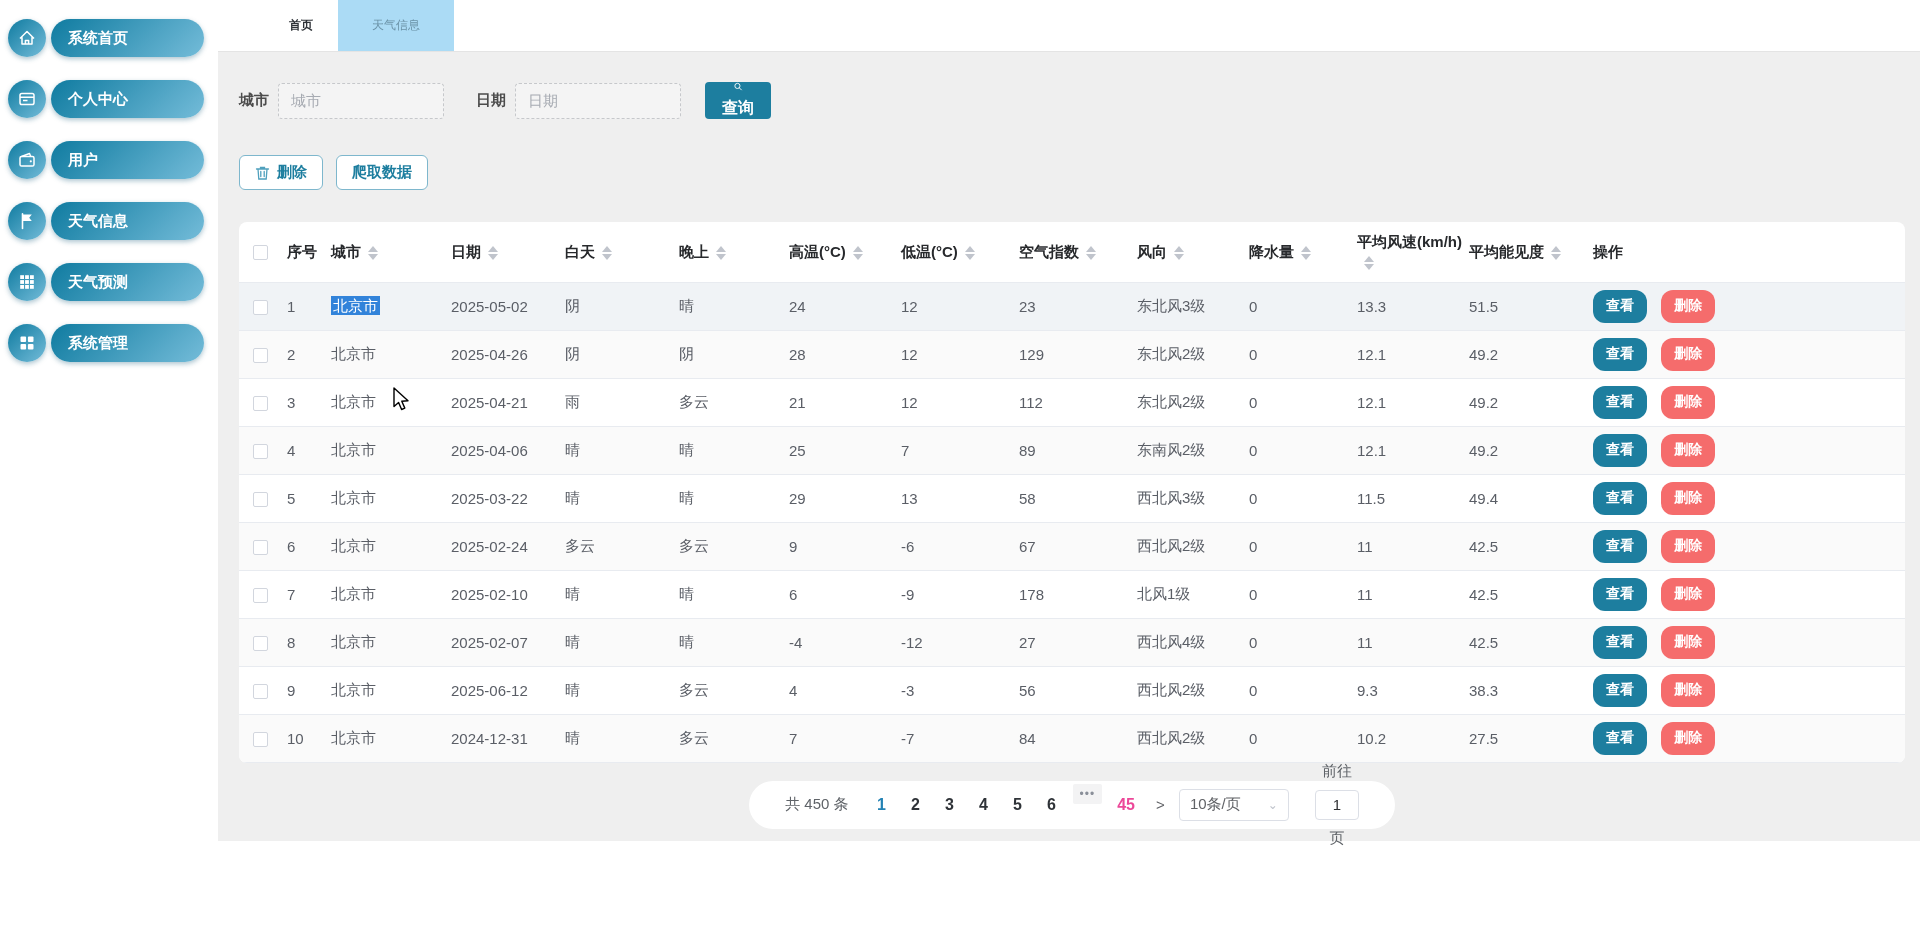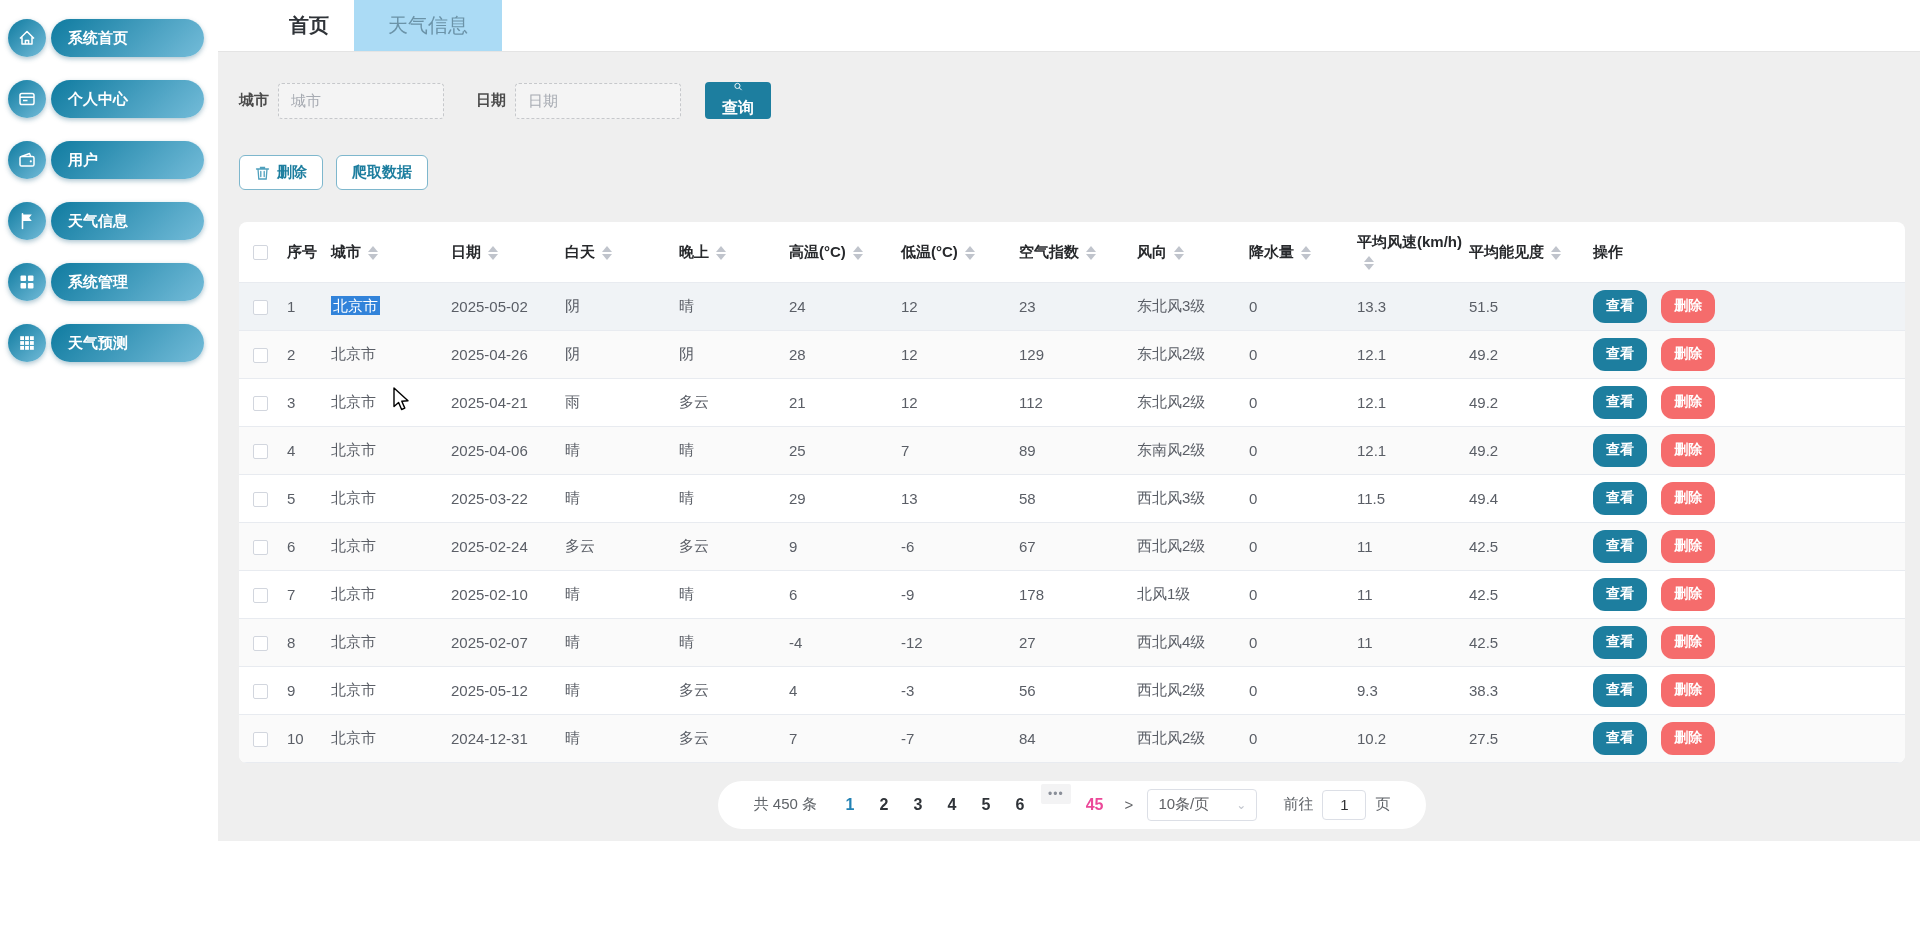--- a/index.html
+++ b/index.html
@@ -34,21 +34,21 @@
     background:linear-gradient(90deg,#1581aa 0%,#3db6ea 100%);
     display:flex; align-items:center; justify-content:space-between;
     padding:0 62px 0 4px;
   }
   .topbar h1 { margin:0; color:#fff; font-size:43px; font-weight:700; letter-spacing:2px; }
   .user { display:flex; align-items:center; gap:16px; cursor:pointer; }
   .avatar { width:46px; height:46px; border-radius:50%; overflow:hidden; background:#f3e7d8; }
   .caret-down { width:0; height:0; border-left:8px solid transparent; border-right:8px solid transparent; border-top:9px solid #c9ecfb; }
 
   .tabbar { height:52px; flex:none; background:#fff; display:flex; padding-left:46px; border-bottom:1px solid #e4e4e4; }
-  .tab { padding:0 25px; display:flex; align-items:center; font-size:20px; font-weight:700; color:#2f3338; cursor:pointer; }
+  .tab { padding:0 25px; display:flex; align-items:center; font-size:12px; font-weight:700; color:#2f3338; cursor:pointer; }
   .tab.active { background:#abdbf5; color:#6b93a8; font-weight:400; padding:0 34px; }
 
   .content { flex:1; background:#efefef; padding:30px 15px 12px 21px; }
 
   
   .search-row { display:flex; align-items:center; margin-bottom:36px; }
   .field-label { font-size:15px; font-weight:700; color:#4c4c4c; margin-right:9px; }
   .field-gap { margin-left:32px; }
   input.text {
     width:166px; height:36px; border:1px dashed #c6c8cb; border-radius:4px;
@@ -102,21 +102,21 @@
   .pg-num.active { color:#2382b4; }
   .pg-more { color:#8a8f99; font-size:12px; letter-spacing:1px; background:#f3f3f4; border-radius:2px; padding:3px 7px; position:relative; top:-11px; margin:0 4px; cursor:pointer; }
   .pg-last { min-width:40px; text-align:center; font-size:16px; font-weight:700; color:#ec4899; cursor:pointer; }
   .pg-next { color:#606266; font-size:15px; margin:0 14px 0 10px; cursor:pointer; }
   .pg-size {
     width:110px; height:32px; border:1px solid #dcdfe6; border-radius:4px; background:#fff;
     display:flex; align-items:center; justify-content:space-between; padding:0 10px;
     color:#606266; font-size:15px; margin-right:26px; cursor:pointer;
   }
   .pg-size .sel-caret { color:#c0c4cc; font-size:12px; }
-  .pg-goto { display:flex; align-items:center; gap:9px; color:#5f6368; font-size:15px; }
+  .pg-goto { display:flex; align-items:center; gap:9px; color:#5f6368; font-size:15px;flex-direction:column; }
   .pg-goto input {
     width:44px; height:30px; border:1px solid #dcdfe6; border-radius:4px; text-align:center;
     font-size:15px; color:#303133; outline:none; font-family:"Liberation Sans", sans-serif;
   }
 
   .mouse-cursor { position:absolute; left:391px; top:387px; z-index:99; pointer-events:none; }
 </style>
 </head>
 <body>
 
@@ -152,51 +152,51 @@
           <span class="nav-pill">用户</span>
         </div>
         <div class="nav-item">
           <span class="nav-icon">
             <svg width="20" height="20" viewBox="0 0 20 20">
               <path d="M5.5 2.8 V17.5" stroke="#fff" stroke-width="1.6" stroke-linecap="round"></path>
               <path d="M5.5 3.6 H14.8 L12.2 6.8 L14.8 10 H5.5 Z" fill="#fff"></path>
             </svg>
           </span>
           <span class="nav-pill">天气信息</span>
-        </div>
-        <div class="nav-item">
-          <span class="nav-icon">
-            <svg width="20" height="20" viewBox="0 0 20 20">
-              <g fill="#fff">
-                <rect x="3.5" y="3.5" width="5.6" height="5.6" rx="1"></rect>
-                <rect x="10.9" y="3.5" width="5.6" height="5.6" rx="1"></rect>
-                <rect x="3.5" y="10.9" width="5.6" height="5.6" rx="1"></rect>
-                <rect x="10.9" y="10.9" width="5.6" height="5.6" rx="1"></rect>
-              </g>
-            </svg>
-          </span>
-          <span class="nav-pill">系统管理</span>
         </div>
         <div class="nav-item">
           <span class="nav-icon">
             <svg width="20" height="20" viewBox="0 0 20 20">
               <g fill="#fff">
                 <rect x="3.2" y="3.2" width="3.8" height="3.8"></rect>
                 <rect x="8.1" y="3.2" width="3.8" height="3.8"></rect>
                 <rect x="13" y="3.2" width="3.8" height="3.8"></rect>
                 <rect x="3.2" y="8.1" width="3.8" height="3.8"></rect>
                 <rect x="8.1" y="8.1" width="3.8" height="3.8"></rect>
                 <rect x="13" y="8.1" width="3.8" height="3.8"></rect>
                 <rect x="3.2" y="13" width="3.8" height="3.8"></rect>
                 <rect x="8.1" y="13" width="3.8" height="3.8"></rect>
                 <rect x="13" y="13" width="3.8" height="3.8"></rect>
               </g>
             </svg>
           </span>
           <span class="nav-pill">天气预测</span>
+        </div>
+        <div class="nav-item">
+          <span class="nav-icon">
+            <svg width="20" height="20" viewBox="0 0 20 20">
+              <g fill="#fff">
+                <rect x="3.5" y="3.5" width="5.6" height="5.6" rx="1"></rect>
+                <rect x="10.9" y="3.5" width="5.6" height="5.6" rx="1"></rect>
+                <rect x="3.5" y="10.9" width="5.6" height="5.6" rx="1"></rect>
+                <rect x="10.9" y="10.9" width="5.6" height="5.6" rx="1"></rect>
+              </g>
+            </svg>
+          </span>
+          <span class="nav-pill">系统管理</span>
         </div>
       </nav>
   </aside>
 
   <div class="main">
 
 
     <div class="tabbar">
         <div class="tab">首页</div>
         <div class="tab active">天气信息</div>
@@ -451,21 +451,21 @@
     <td>42.5</td>
     <td>
       <button class="act act-view">查看</button>
       <button class="act act-del">删除</button>
     </td>
   </tr>
               <tr>
     <td class="cb-col"><span class="cb"></span></td>
     <td>9</td>
     <td>北京市</td>
-    <td>2025-05-12</td>
+    <td>2025-06-12</td>
     <td>晴</td>
     <td>多云</td>
     <td>4</td>
     <td>-3</td>
     <td>56</td>
     <td>西北风2级</td>
     <td>0</td>
     <td>9.3</td>
     <td>38.3</td>
     <td>

